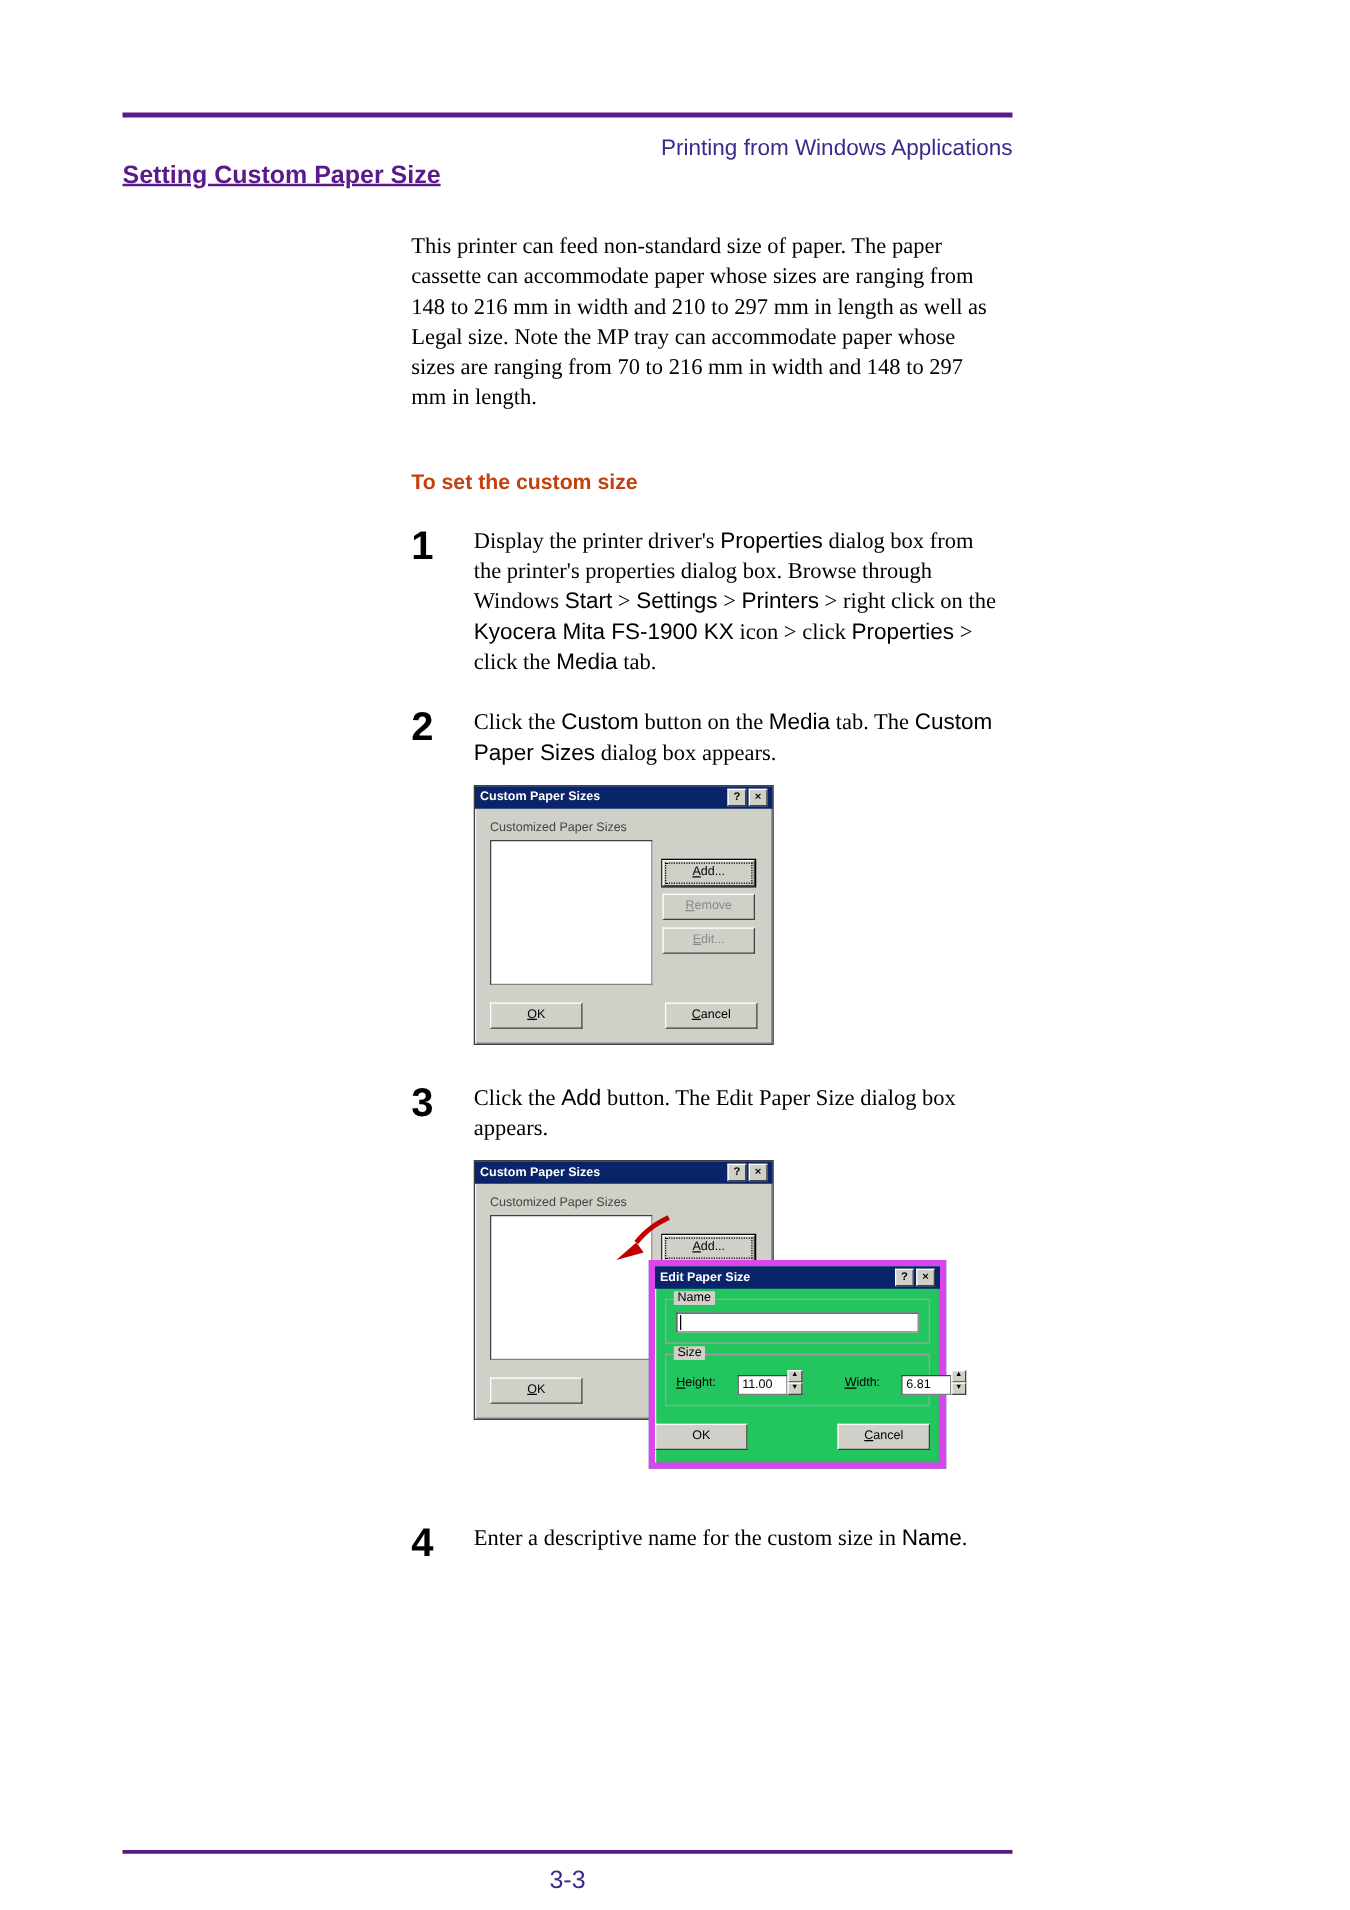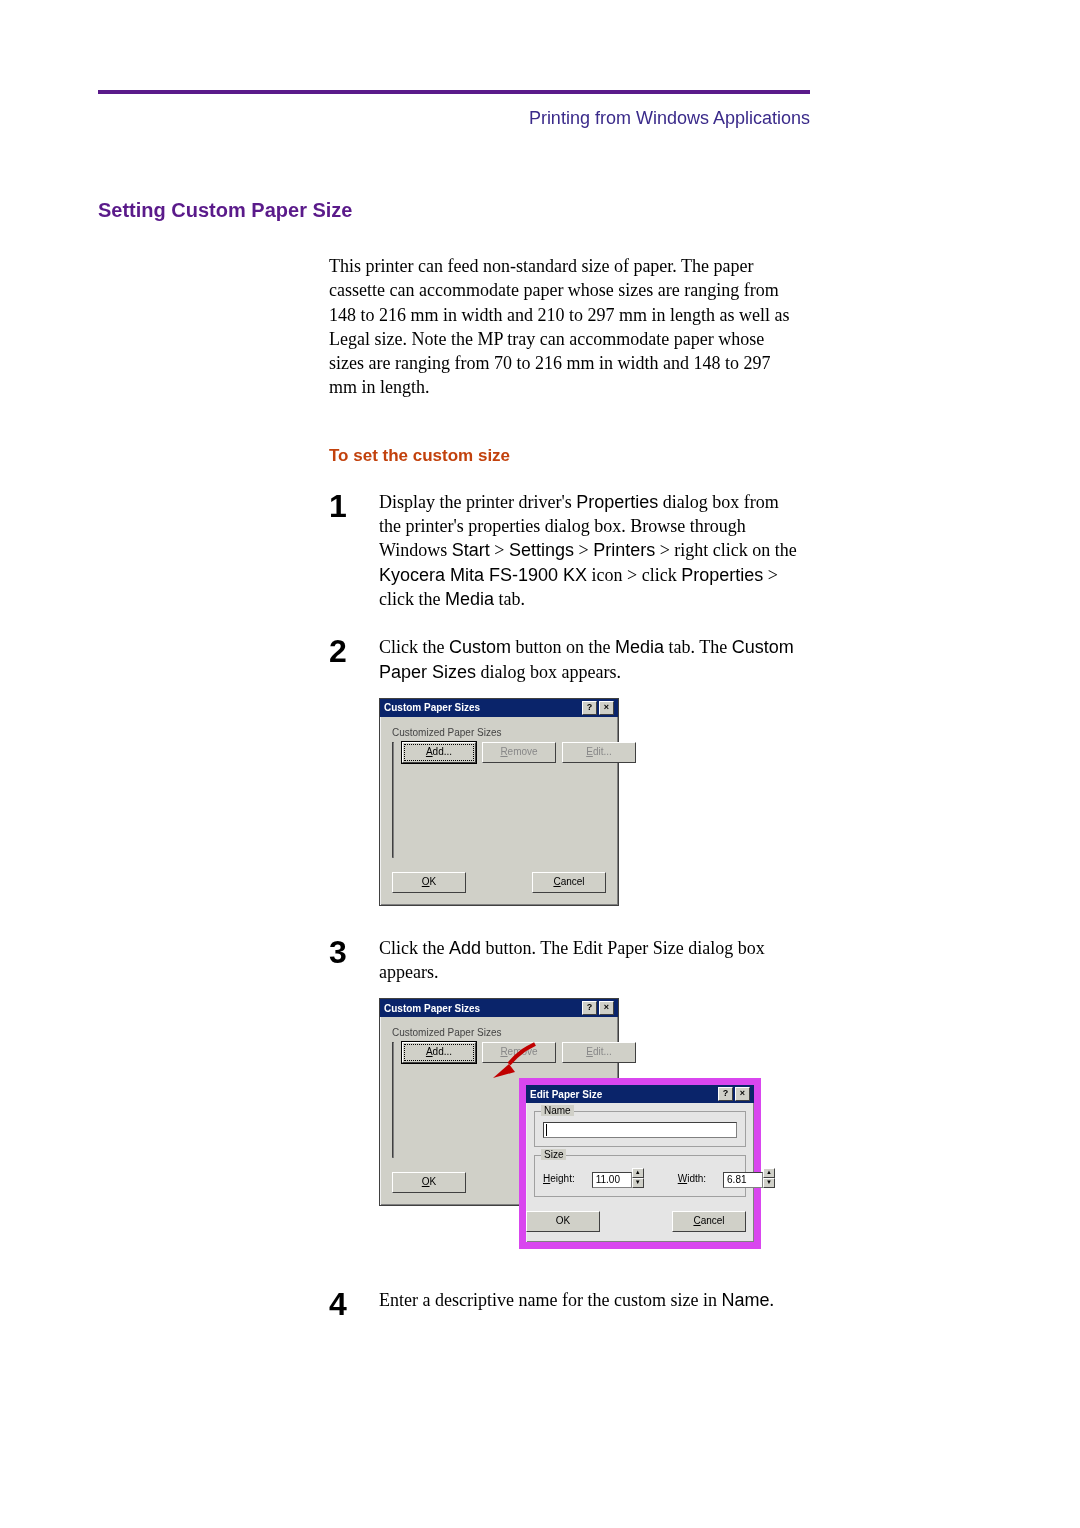--- a/index.html
+++ b/index.html
@@ -26,21 +26,21 @@
     text-align: right;
     color: #3a2a8a;
     font-family: Arial, Helvetica, sans-serif;
     font-size: 18px;
   }
   .section-title {
     font-family: Arial, Helvetica, sans-serif;
     font-weight: bold;
     color: #5a1a8a;
     font-size: 20px;
-    margin-top: 70px;
+    text-decoration: underline;
   }
   .body-text {
     margin-left: 231px;
     margin-right: 10px;
     font-size: 18px;
     line-height: 1.35;
     margin-top: 32px;
   }
   .sub-title {
     font-family: Arial, Helvetica, sans-serif;
@@ -131,23 +131,24 @@
     width: 130px;
     height: 116px;
     background: #fff;
     border: 1px solid #808080;
     border-top-color: #404040;
     border-left-color: #404040;
     box-sizing: border-box;
   }
   .side-buttons {
     display: flex;
-    flex-direction: row;
+    flex-direction: column;
     gap: 6px;
     align-items: stretch;
+    margin-top: 16px;
   }
   .win-btn {
     width: 72px;
     height: 19px;
     font-size: 10px;
     line-height: 17px;
     text-align: center;
     background: #d0d0c8;
     border: 1px solid #fff;
     border-right-color: #404040;
@@ -166,22 +167,22 @@
     gap: 22px;
     justify-content: space-between;
     margin-top: 14px;
   }
   
   .dlg-edit {
     position: absolute;
     left: 140px;
     top: 80px;
     width: 228px;
-    background: #e5e5e5;
-    border: 7px solid #d946ef;
+    background: #22c55e;
+    border: 5px solid #d946ef;
     box-shadow: 1px 1px 0 #f0f0f0 inset, -1px -1px 0 #808080 inset;
     font-size: 10px;
   }
   .fieldset {
     border: 1px solid #a0a0a0;
     margin: 8px 8px 0 8px;
     padding: 10px 8px 8px 8px;
     position: relative;
   }
   .fs-legend {

